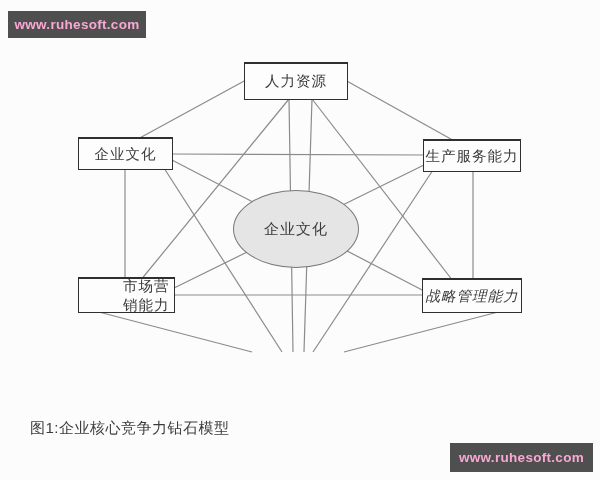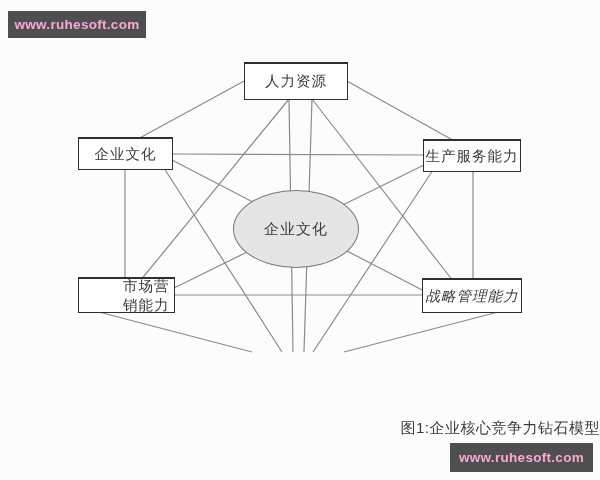--- a/index.html
+++ b/index.html
@@ -57,25 +57,26 @@
     justify-content: center;
     font-size: 15px;
     letter-spacing: 1px;
     color: #3a3a3a;
     z-index: 2;
   }
   .figure-caption {
     position: absolute;
     left: 0; right: 0;
     top: 419px;
-    text-align: right;
+    text-align: left;
     font-size: 15px;
     color: #3c3c3c;
     letter-spacing: 0.5px;
     z-index: 2;
+    padding-left: 30px;
   }
   .watermark {
     position: absolute;
     box-sizing: border-box;
     background: #4f4f4f;
     color: #f9a8d4;
     display: flex;
     align-items: center;
     justify-content: center;
     font-weight: bold;

